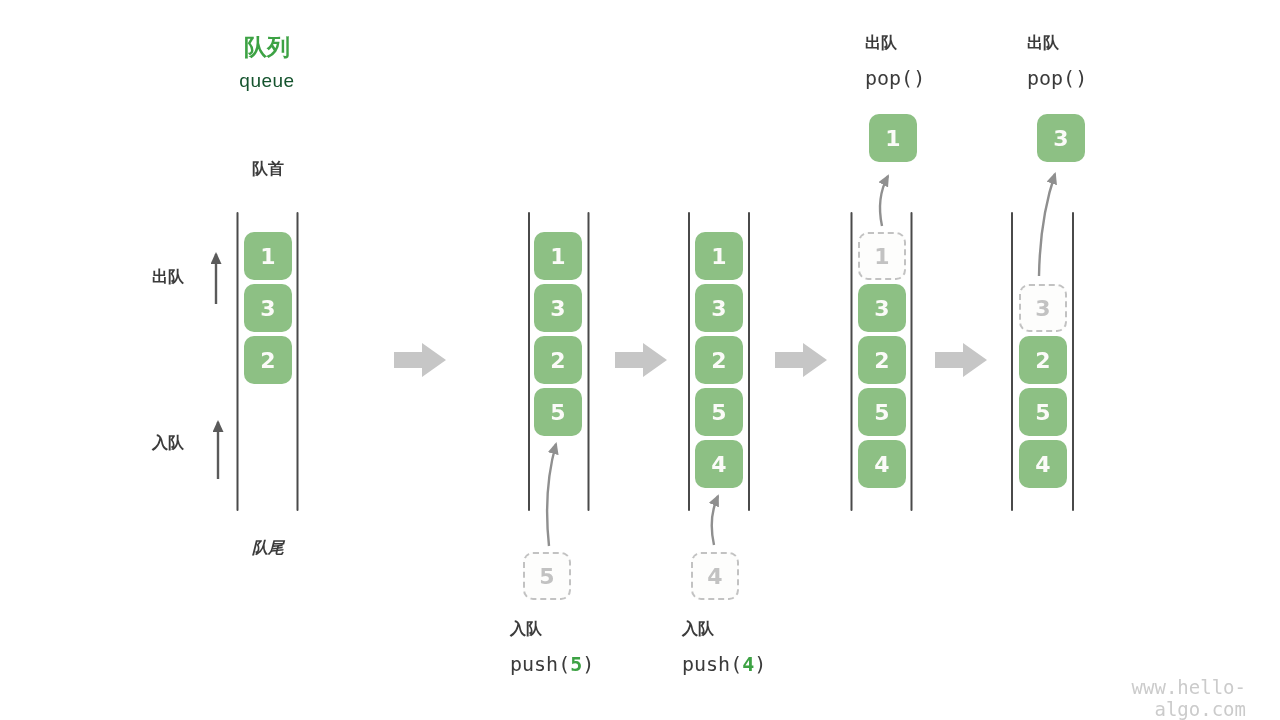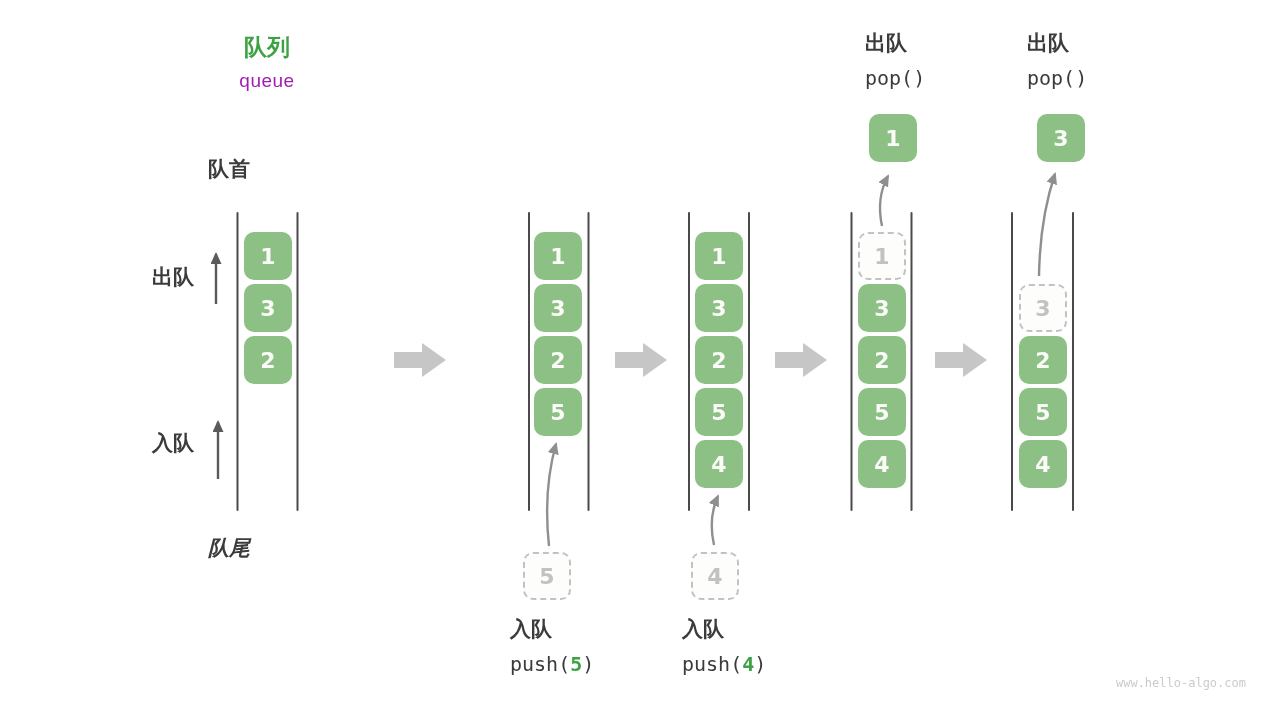--- a/index.html
+++ b/index.html
@@ -16,38 +16,38 @@
     background:#8dc084;color:#fbfbf8;
     display:flex;align-items:center;justify-content:center;
     font-family:"DejaVu Sans","Liberation Sans",sans-serif;
     font-size:22px;font-weight:700;
   }
   .ghost{
     width:44px;height:44px;background:#fdfdfc;
     border:2px dashed #c2c2c2;color:#c2c2c2;
   }
 
-  .zh{font-size:21px;font-weight:700;color:#3b3b3b;line-height:26px;white-space:nowrap;}
+  .zh{font-size:16px;font-weight:700;color:#3b3b3b;line-height:26px;white-space:nowrap;}
   .code{
     font-family:"DejaVu Sans Mono","Liberation Mono",monospace;
     font-size:20px;font-weight:400;color:#3b3b3b;line-height:30px;white-space:nowrap;
   }
   .code .arg{color:#3da244;font-weight:700;}
 
   .op{position:absolute;display:flex;flex-direction:column;gap:7px;}
 
   .title-block{position:absolute;left:207px;top:33px;width:120px;text-align:center;}
   .title-zh{font-size:23px;font-weight:700;color:#3da244;line-height:28px;}
-  .title-en{font-size:19px;color:#a21caf;line-height:24px;margin-top:8px;letter-spacing:.5px;}
+  .title-en{font-size:19px;color:#14532d;line-height:24px;margin-top:8px;letter-spacing:.5px;}
 
-  .centered{width:120px;text-align:left;}
+  .centered{width:120px;text-align:center;}
   .watermark{
     position:absolute;left:1076px;top:676px;width:170px;text-align:right;
     font-family:"DejaVu Sans Mono","Liberation Mono",monospace;
-    font-size:12px;color:#cbcbcb;letter-spacing:0px;
+    font-size:19px;color:#cbcbcb;letter-spacing:0px;
   }
 </style>
 </head>
 <body>
 
 <div class="canvas">
 
   <svg class="layer" viewBox="0 0 1280 720">
     <defs>
       <marker id="ah-gray" markerUnits="userSpaceOnUse" markerWidth="13" markerHeight="11" refX="10" refY="5.5" orient="auto">

